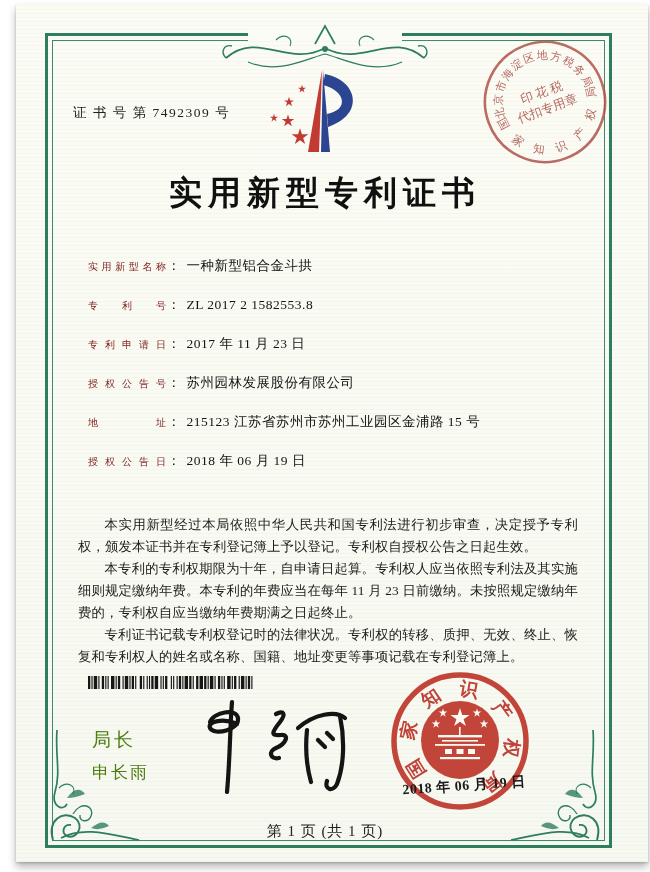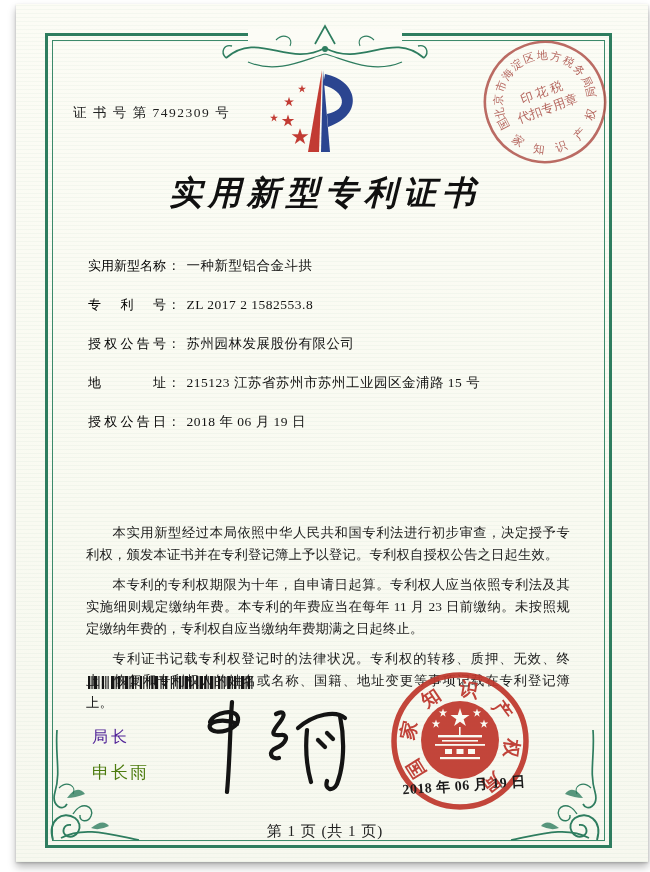--- a/index.html
+++ b/index.html
@@ -20,36 +20,36 @@
   .frame-inner{position:absolute;left:52px;top:40px;right:45px;bottom:31px;border:1px solid #3c8a6b;}
   .ornament-top{position:absolute;left:218px;top:18px;}
   .corner{position:absolute;}
   .corner.bl{left:47px;top:728px;}
   .corner.br{left:503px;top:728px;transform:scaleX(-1);}
   .cert-no{position:absolute;left:73px;top:80px;font-size:13.5px;letter-spacing:1.5px;color:#222;margin-top:24px;}
   .logo{position:absolute;left:256px;top:64px;}
   .tax-stamp{position:absolute;left:473px;top:30px;transform:rotate(-20deg);opacity:.85;}
   .title{
     position:absolute;left:0;top:171px;width:100%;text-align:center;
-    font-size:33px;font-weight:bold;letter-spacing:6px;color:#101010;font-style:italic;
+    font-size:33px;font-weight:bold;letter-spacing:6px;color:#101010;
   }
   .fields{position:absolute;left:88px;top:257px;right:50px;font-size:13.5px;}
   .frow{height:16px;margin-bottom:23px;white-space:nowrap;position:relative;}
-  .flabel{display:inline-block;width:78px;font-size:13px;text-align:justify;text-align-last:justify;vertical-align:baseline;color:#000000;}
+  .flabel{display:inline-block;width:78px;font-size:10px;text-align:justify;text-align-last:justify;vertical-align:baseline;color:#7f1d1d;}
   .fcolon{margin-left:1px;}
   .fvalue{margin-left:6px;letter-spacing:.5px;color:#141414;}
   .grant2{position:absolute;left:275px;top:0;white-space:nowrap;}
   .grant2 .flabel{width:auto;letter-spacing:2px;text-align-last:auto;}
   .body-text{
     position:absolute;left:78px;top:514px;width:500px;
     font-size:13.3px;line-height:22px;text-align:justify;color:#1b1b1b;letter-spacing:.2px;
   }
-  .body-text p{margin:8px;text-indent:2em;}
+  .body-text p{margin:0;text-indent:2em;}
   .barcode{position:absolute;left:88px;top:676px;}
-  .signer-title{position:absolute;left:92px;top:727px;font-family:Liberation Sans, sans-serif;font-size:16px;letter-spacing:3px;color:#4c1d95;}
+  .signer-title{position:absolute;left:92px;top:727px;font-family:Liberation Sans, sans-serif;font-size:19px;letter-spacing:3px;color:#4d7c0f;}
   .signer-name{position:absolute;left:92px;top:761px;font-family:"Liberation Sans","DejaVu Sans",sans-serif;font-size:17px;letter-spacing:2px;color:#4d7c0f;}
   .signature{position:absolute;left:180px;top:688px;}
   .seal{position:absolute;left:385px;top:666px;opacity:.93;}
   .seal-date{
     position:absolute;left:391px;top:777px;width:146px;text-align:center;
     font-size:14px;letter-spacing:.5px;color:#1a1a1a;transform:rotate(-4deg);font-weight:bold;
   }
   .footer{position:absolute;left:0;top:822px;width:100%;text-align:center;font-size:15px;letter-spacing:1px;color:#222;}
   svg text{font-family:"Liberation Serif","DejaVu Serif",serif;}
 </style>
@@ -143,20 +143,23 @@
   </svg>
 
 <div class="title">实用新型专利证书</div>
 
 <div class="fields">
   <div class="frow">
     <span class="flabel">实用新型名称</span><span class="fcolon">：</span><span class="fvalue">一种新型铝合金斗拱</span>
   </div>
   <div class="frow">
     <span class="flabel">专利号</span><span class="fcolon">：</span><span class="fvalue">ZL 2017 2 1582553.8</span>
+  </div>
+  <div class="frow">
+    <span class="flabel">专利申请日</span><span class="fcolon">：</span><span class="fvalue">2017 年 11 月 23 日</span>
   </div>
   <div class="frow">
     <span class="flabel">授权公告号</span><span class="fcolon">：</span><span class="fvalue">苏州园林发展股份有限公司</span>
   </div>
   <div class="frow">
     <span class="flabel">地址</span><span class="fcolon">：</span><span class="fvalue">215123 江苏省苏州市苏州工业园区金浦路 15 号</span>
   </div>
   <div class="frow grant">
     <span class="flabel">授权公告日</span><span class="fcolon">：</span><span class="fvalue">2018 年 06 月 19 日</span>
   </div>

